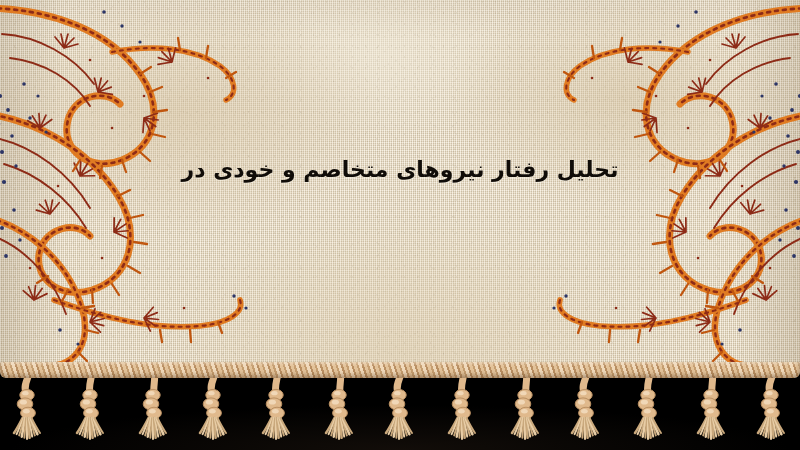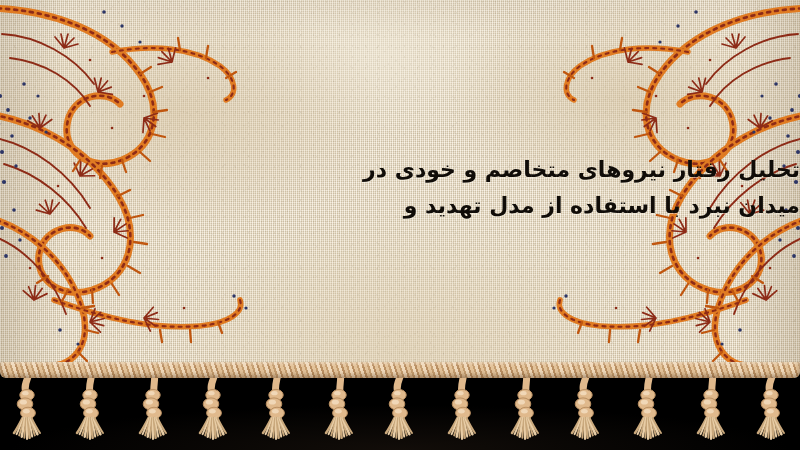--- a/index.html
+++ b/index.html
@@ -80,20 +80,21 @@
   .ornament svg { display: block; width: 100%; height: 100%; }
   #ornament-left  { left: -6px; }
   #ornament-right { right: -6px; transform: scaleX(-1); }
 
   
   #title-block {
     position: absolute;
     left: 0;
     top: 152px;
     width: 800px;
+    text-align: center;
     direction: rtl;
     z-index: 6;
   }
   .title-line {
     font-family: "DejaVu Sans", sans-serif;
     font-size: 22px;
     font-weight: bold;
     line-height: 36px;
     color: #100c08;
     letter-spacing: 0;
@@ -266,21 +267,20 @@
   </div>
 
   <div class="ornament" id="ornament-right">
     <svg viewBox="0 0 300 379" xmlns="http://www.w3.org/2000/svg">
       <use href="#orn-group"></use>
     </svg>
   </div>
 
   <div id="title-block">
     <div class="title-line">تحلیل رفتار نیروهای متخاصم و خودی در</div>
-    <div class="title-line">میدان نبرد با استفاده از مدل تهدید و</div>
   </div>
 
   <div id="selvedge"></div>
 
   <div id="fringe-area">
       <div class="tassel" style="left: 6px;">
         <svg width="48" height="76" viewBox="0 0 48 76">
           <path d="M24 0 C 22 8, 17 14, 20 22" stroke="#e0b98c" stroke-width="7" fill="none" stroke-linecap="round"></path>
           <ellipse cx="21" cy="24" rx="7.2" ry="5.6160000000000005" fill="#e0b98c" stroke="#b98f62" stroke-width="1"></ellipse>
           <ellipse cx="19.4" cy="22.2" rx="3.24" ry="2.16" fill="#f6e2c6" opacity="0.75"></ellipse>

